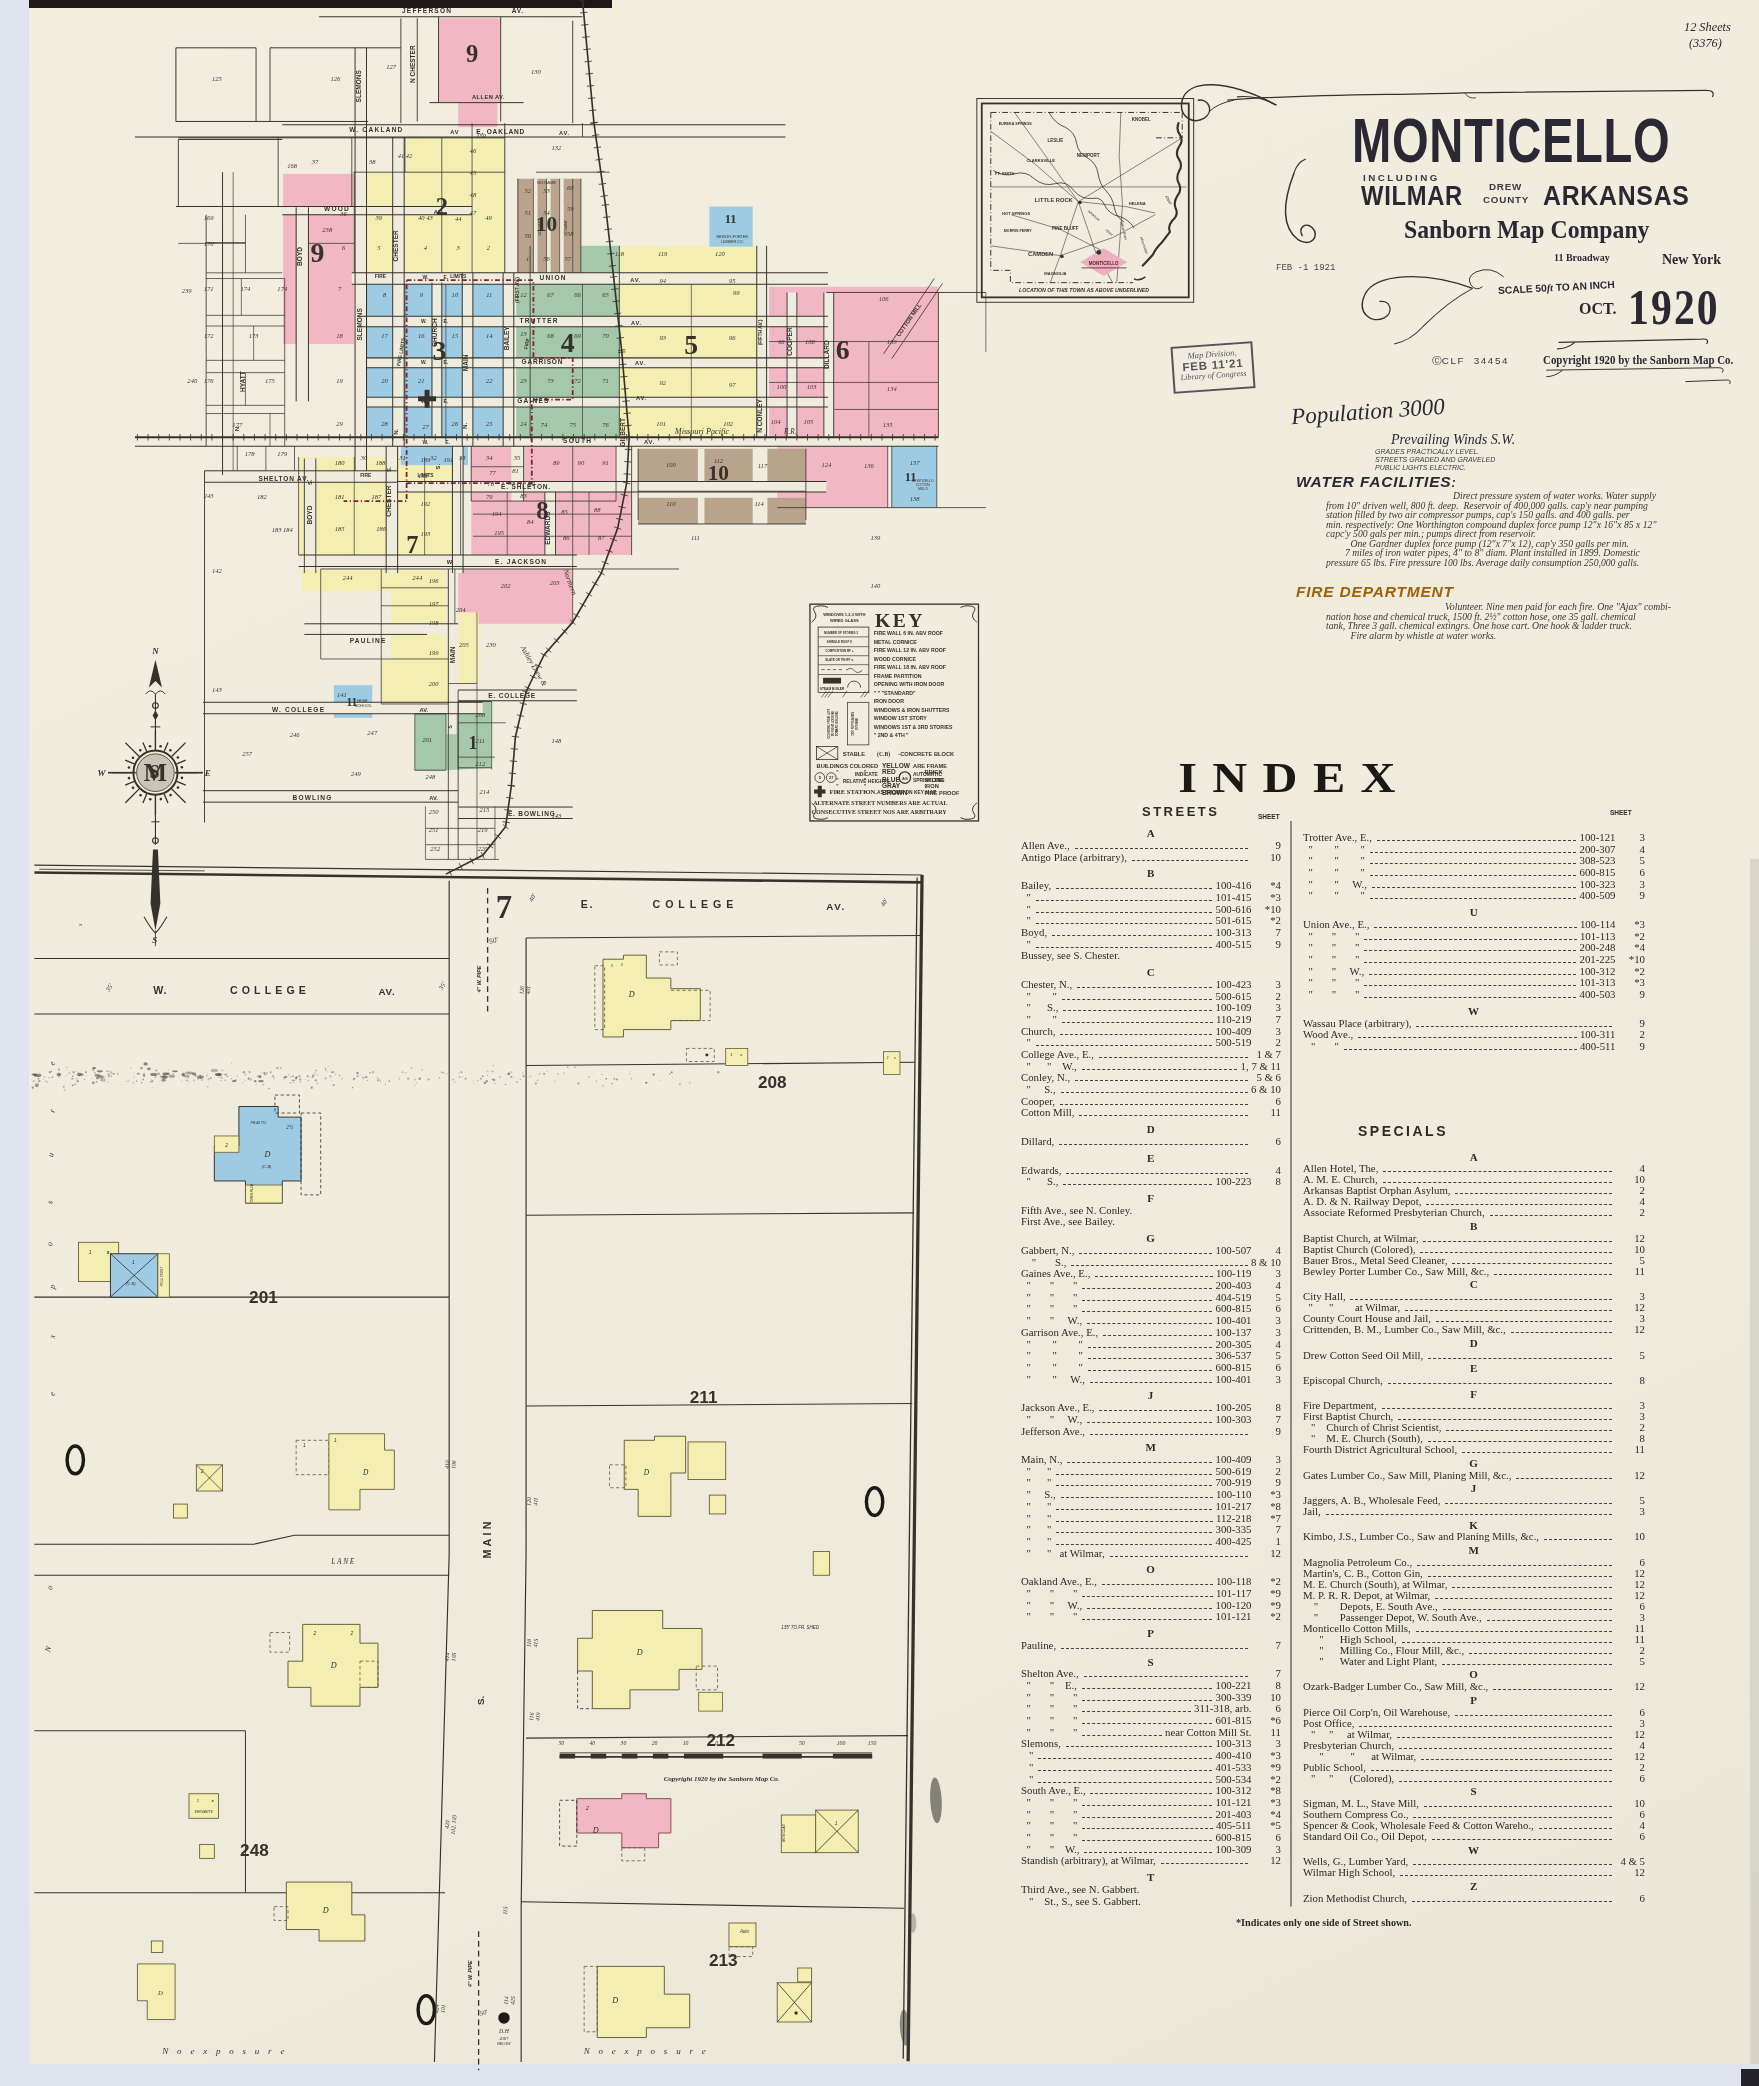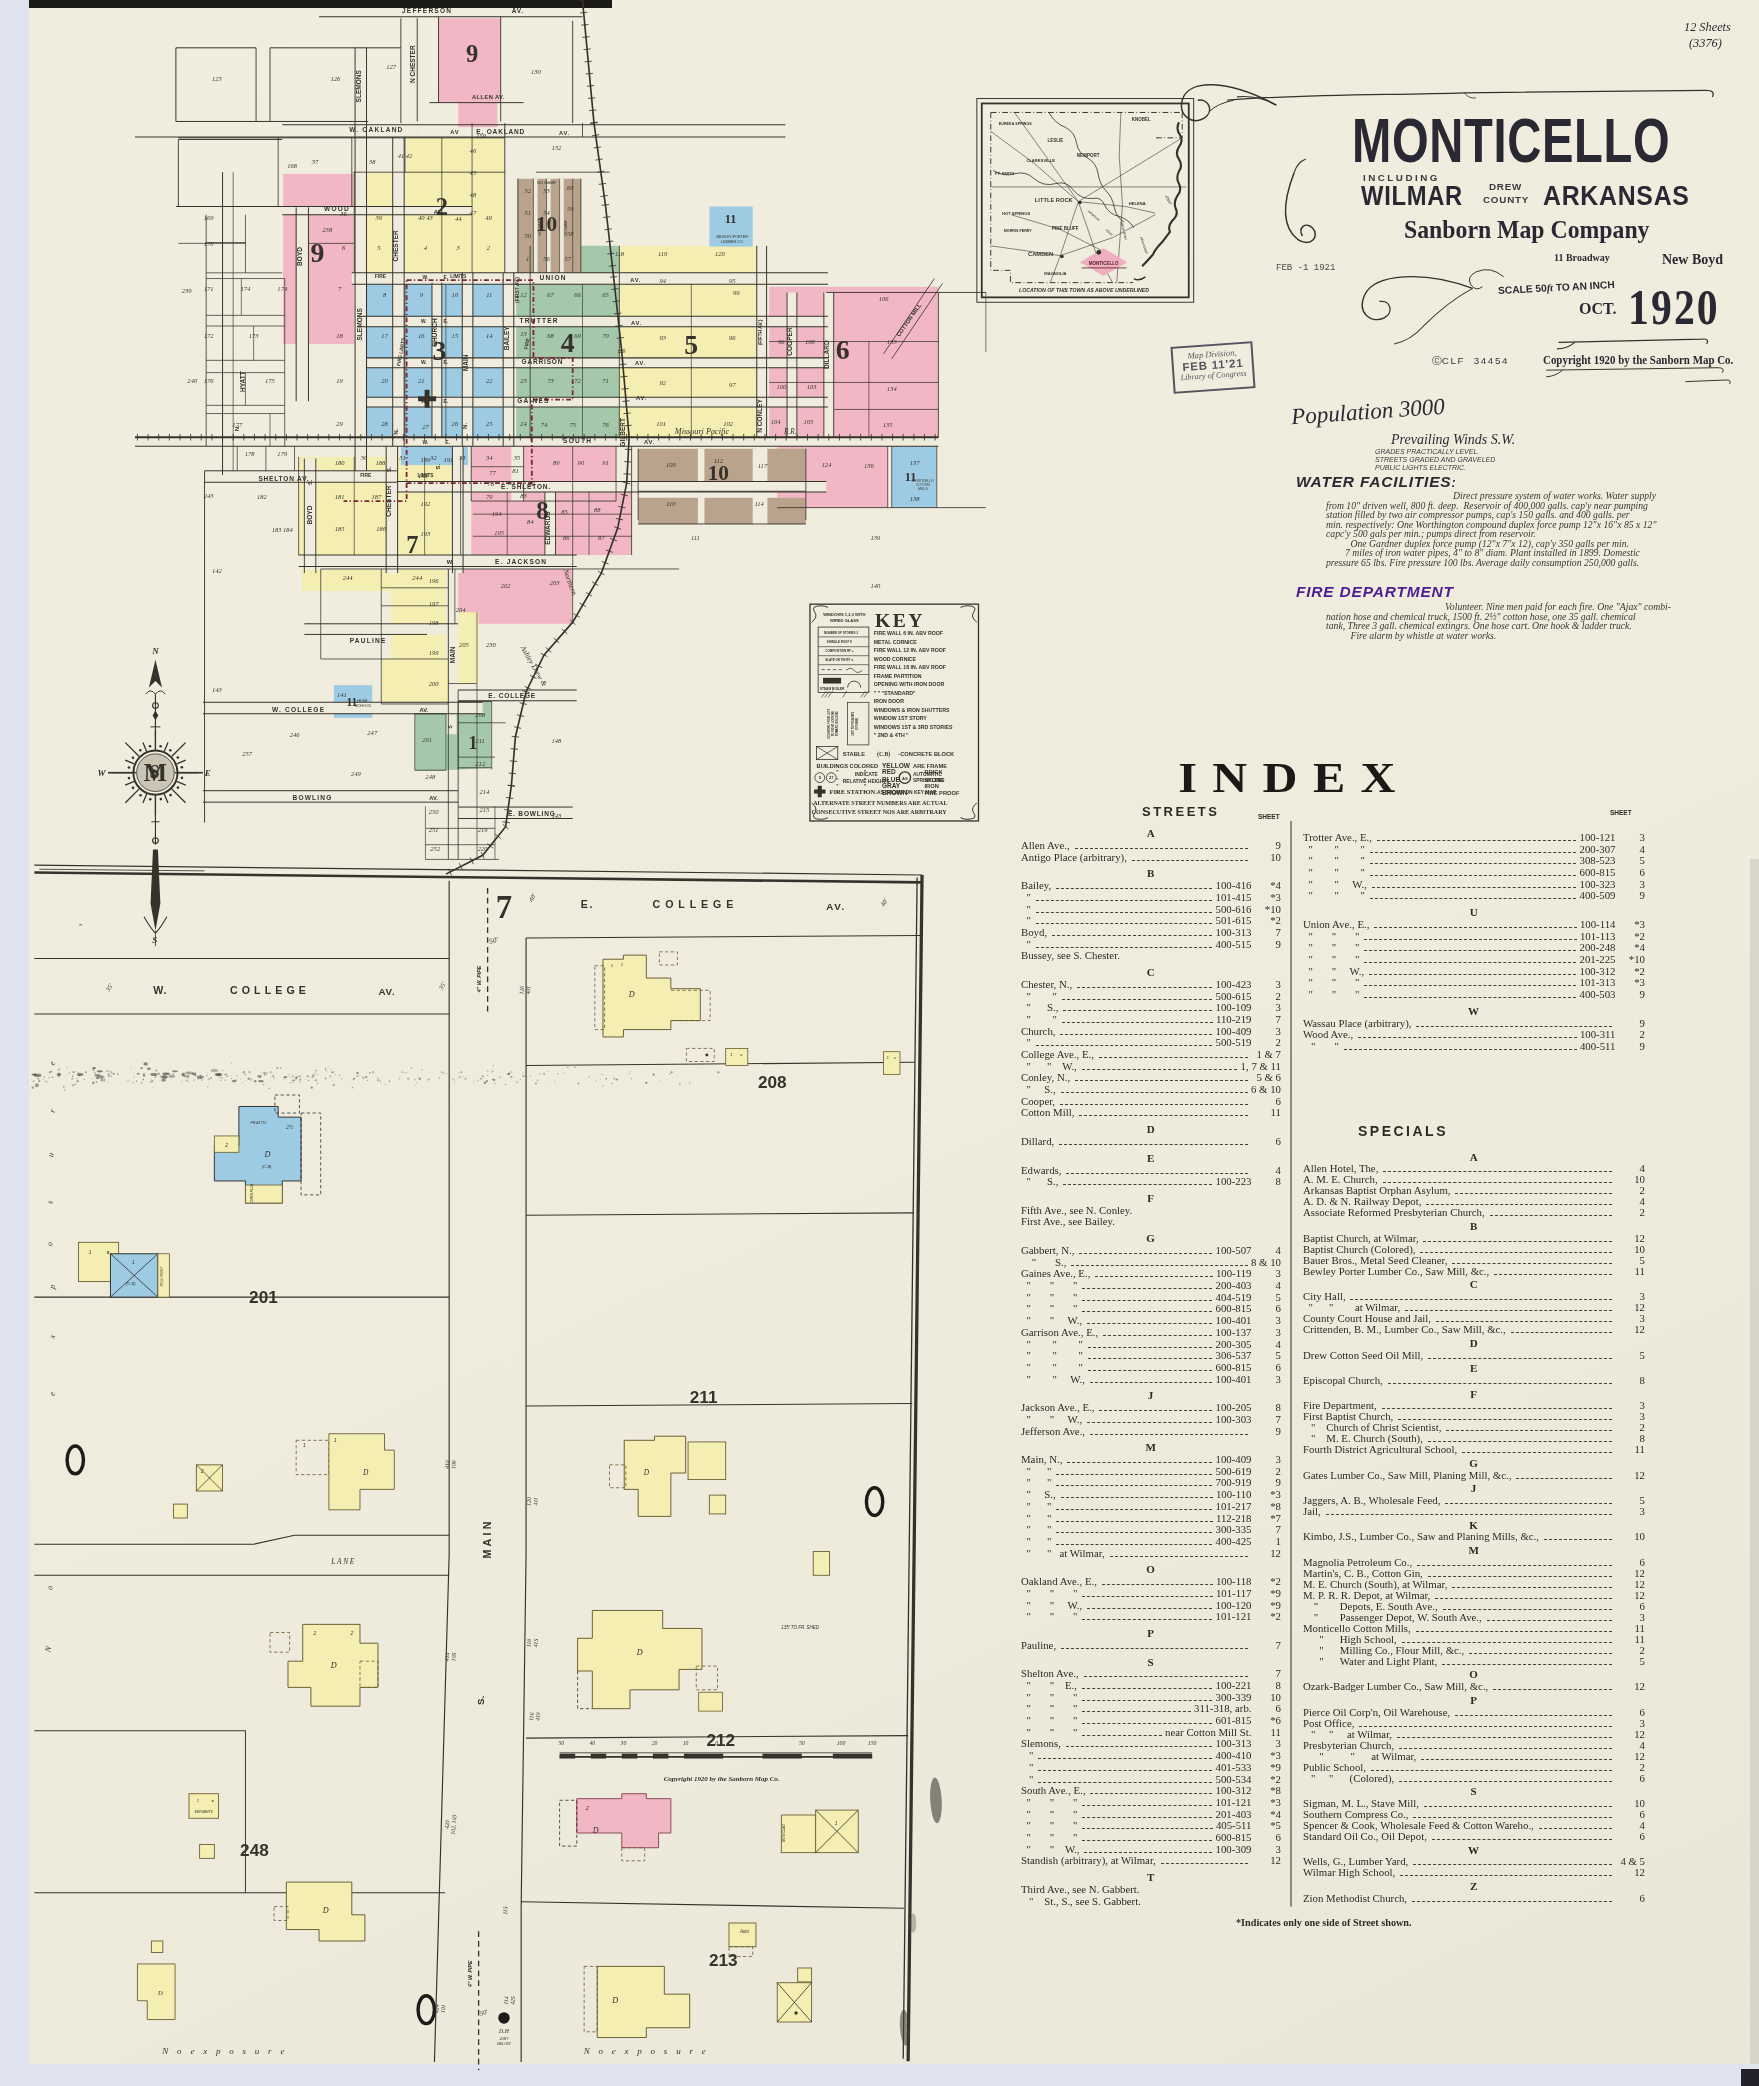--- a/index.html
+++ b/index.html
@@ -1314,21 +1314,21 @@
 <div class="t ser" style="left:1684px;top:19.6px;font-size:12.3px;font-style:italic;">12 Sheets</div>
 <div class="t ser" style="left:1689px;top:36px;font-size:12.3px;font-style:italic;text-align:center;">(3376)</div>
 <div class="t" style="left:1352px;top:105px;font-size:59px;font-weight:bold;color:#2a2833;letter-spacing:0.8px;transform:scale(0.80,1.06);transform-origin:top left;font-family:'Liberation Sans';">MONTICELLO</div>
 <div class="t" style="left:1363px;top:172px;font-size:9.8px;font-weight:bold;letter-spacing:2.5px;color:#3a3742;">INCLUDING</div>
 <div class="t" style="left:1361px;top:181px;font-size:27px;font-weight:bold;color:#2a2833;letter-spacing:0.8px;transform:scale(0.88,1);transform-origin:top left;">WILMAR</div>
 <div class="t" style="left:1489px;top:181px;font-size:9.8px;font-weight:bold;letter-spacing:0.8px;color:#3a3742;">DREW</div>
 <div class="t" style="left:1483px;top:194px;font-size:9.8px;font-weight:bold;letter-spacing:0.8px;color:#3a3742;">COUNTY</div>
 <div class="t" style="left:1543px;top:181px;font-size:27px;font-weight:bold;color:#2a2833;letter-spacing:0.8px;transform:scale(0.92,1);transform-origin:top left;">ARKANSAS</div>
 <div class="t ser" style="left:1404px;top:216px;font-size:25px;font-weight:bold;color:#2a2833;transform:scale(0.95,1);transform-origin:top left;">Sanborn Map Company</div>
 <div class="t ser" style="left:1554px;top:252px;font-size:10px;font-weight:bold;color:#2a2833;">11 Broadway</div>
-<div class="t ser" style="left:1662px;top:252px;font-size:14px;font-weight:bold;color:#2a2833;">New Boyd</div>
+<div class="t ser" style="left:1662px;top:252px;font-size:14px;font-weight:bold;color:#2a2833;">New York</div>
 <div class="t" style="left:1276px;top:263px;font-size:9px;color:#4a4750;font-family:'Liberation Mono',monospace;">FEB -1 1921</div>
 <div class="t" style="left:1498px;top:282px;font-size:10.2px;font-weight:bold;color:#2a2833;transform:rotate(-3deg);">SCALE 50<span style="font-style:italic;font-family:'Liberation Serif';">ft</span> TO AN INCH</div>
 <div class="t ser" style="left:1579px;top:300px;font-size:16px;font-weight:bold;color:#2a2833;">OCT.</div>
 <div class="t ser" style="left:1628px;top:277px;font-size:49px;font-weight:bold;color:#2a2833;letter-spacing:2.5px;transform:scale(.85,1.05);transform-origin:top left;">1920</div>
 <div class="t" style="left:1432px;top:355px;font-size:9.8px;color:#3a3742;">Ⓒ<span style="letter-spacing:1.6px;">CLF&nbsp;&nbsp;34454</span></div>
 <div class="t ser" style="left:1543px;top:354px;font-size:11.5px;font-weight:bold;color:#2a2833;transform:scale(.95,1);transform-origin:top left;">Copyright 1920 by the Sanborn Map Co.</div>
 <div class="t" style="left:1172px;top:344px;width:82px;height:47px;border:2px solid #56525e;color:#56525e;text-align:center;transform:rotate(-4deg);">
  <div class="ser" style="font-size:8.6px;font-style:italic;margin-top:2.5px;">Map Division,</div>
  <div style="font-size:11.5px;font-weight:bold;letter-spacing:0.8px;">FEB 11'21</div>
  <div class="ser" style="font-size:8.2px;font-style:italic;">Library of Congress</div>
@@ -1339,21 +1339,21 @@
 <div class="t" style="left:1296px;top:473px;font-size:15.5px;font-weight:bold;font-style:italic;color:#2a2833;letter-spacing:0.8px;">WATER FACILITIES<span style="font-size:12.3px;">:</span></div>
 <div class="t ser" style="left:1326px;top:491px;width:417px;font-size:9.7px;font-style:italic;color:#3a3830;line-height:9.5px;">
 <span style="margin-left:127px;">Direct pressure system of water works. Water supply</span><br>
 from 10" driven well, 800 ft. deep.&nbsp; Reservoir of 400,000 galls. cap'y near pumping<br>
 station filled by two air compressor pumps, cap's 150 galls. and 400 galls. per<br>
 min. respectively: One Worthington compound duplex force pump 12"x 16"x 85 x 12"<br>
 capc'y 500 gals per min.; pumps direct from reservoir.<br>
 <span style="margin-left:24.5px;">One Gardner duplex force pump (12"x 7"x 12), cap'y 350 galls per min.</span><br>
 <span style="margin-left:19px;">7 miles of iron water pipes, 4" to 8" diam. Plant installed in 1899. Domestic</span><br>
 pressure 65 lbs. Fire pressure 100 lbs. Average daily consumption 250,000 galls.</div>
-<div class="t" style="left:1296px;top:583px;font-size:15.5px;font-weight:bold;font-style:italic;color:#4c1d95;letter-spacing:0.8px;">FIRE DEPARTMENT</div>
+<div class="t" style="left:1296px;top:583px;font-size:15.5px;font-weight:bold;font-style:italic;color:#a16207;letter-spacing:0.8px;">FIRE DEPARTMENT</div>
 <div class="t ser" style="left:1326px;top:602px;width:413px;font-size:9.7px;font-style:italic;color:#3a3830;line-height:9.7px;">
 <span style="margin-left:119px;">Volunteer. Nine men paid for each fire. One "Ajax" combi-</span><br>
 nation hose and chemical truck, 1500 ft. 2½" cotton hose, one 35 gall. chemical<br>
 tank, Three 3 gall. chemical extingrs.  One hose cart.  One hook &amp; ladder truck.<br>
 <span style="margin-left:24.5px;">Fire alarm by whistle at  water works.</span></div>
 <div class="t ser" style="left:1188px;top:753px;width:213px;text-align:center;font-size:41px;font-weight:bold;color:#1b1915;letter-spacing:13px;transform:scale(1.18,1.02);transform-origin:center top;">INDEX</div>
 <div class="t" style="left:1142px;top:804px;font-size:13px;font-weight:bold;letter-spacing:2.5px;color:#2c2a24;">STREETS</div>
 <div class="t" style="left:1258px;top:813px;font-size:6.5px;font-weight:bold;color:#2c2a24;">SHEET</div>
 <div class="t" style="left:1358px;top:1123px;font-size:14px;font-weight:bold;letter-spacing:2.5px;color:#2c2a24;">SPECIALS</div>
 <div class="t" style="left:1610px;top:809px;font-size:6.5px;font-weight:bold;color:#2c2a24;">SHEET</div>

